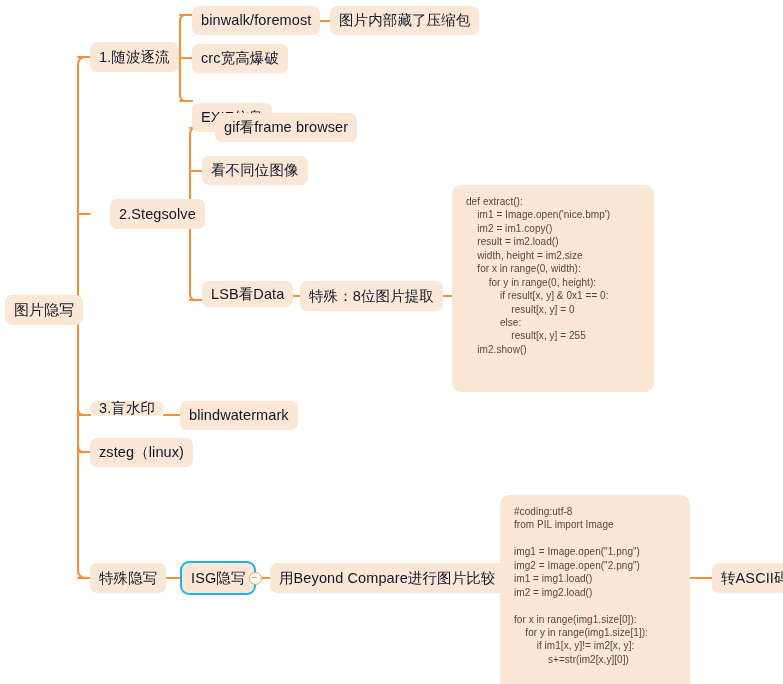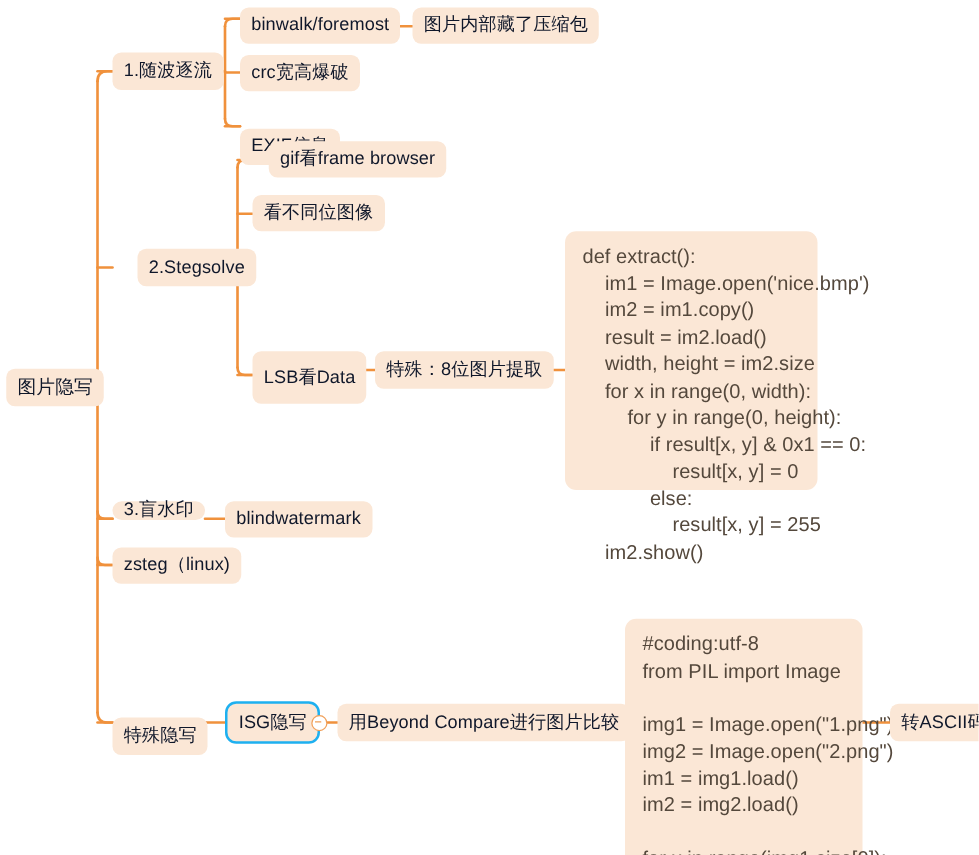--- a/index.html
+++ b/index.html
@@ -45,21 +45,21 @@
     border: 2.5px solid #1eb0f0;
     border-radius: 9px;
     background: #fbe7d6;
   }
   .code {
     position: absolute;
     box-sizing: border-box;
     background: #fbe7d6;
     border-radius: 9px;
     color: #54483c;
-    font-size: 16px;
+    font-size: 10px;
     line-height: 1.345;
     padding: 10px 13px 10px 14px;
     white-space: pre;
     font-family: "Liberation Sans", sans-serif;
     letter-spacing: 0.05px;
   }
   .collapse {
     position: absolute;
     width: 13px;
     height: 13px;
@@ -148,21 +148,21 @@
   <div class="node" style="left:192px; top:44px; height:29px;">crc宽高爆破</div>
 
   <div class="node" style="left:192px; top:86px; height:29px;margin-top:17px;">EXIF信息</div>
 
   <div class="node" style="left:90px; top:199px; height:30px;margin-left:20px;">2.Stegsolve</div>
 
   <div class="node" style="left:202px; top:113px; height:29px;margin-left:13px;">gif看frame browser</div>
 
   <div class="node" style="left:202px; top:156px; height:29px;">看不同位图像</div>
 
-  <div class="node" style="left:202px; top:281px; height:42px;">LSB看Data</div>
+  <div class="node" style="left:202px; top:281px; height:26px;">LSB看Data</div>
 
   <div class="node" style="left:300px; top:281px; height:30px;">特殊：8位图片提取</div>
 
   <div class="code" style="left:452px; top:185px; width:202px; height:207px;">def extract():
     im1 = Image.open('nice.bmp')
     im2 = im1.copy()
     result = im2.load()
     width, height = im2.size
     for x in range(0, width):
         for y in range(0, height):
@@ -171,21 +171,21 @@
             else:
                 result[x, y] = 255
     im2.show()</div>
 
   <div class="node" style="left:90px; top:401px; height:15px;border-radius:13px;">3.盲水印</div>
 
   <div class="node" style="left:180px; top:401px; height:29px;">blindwatermark</div>
 
   <div class="node" style="left:90px; top:438px; height:29px;">zsteg（linux)</div>
 
-  <div class="node" style="left:90px; top:563px; height:30px;margin-top:11px;">特殊隐写</div>
+  <div class="node" style="left:90px; top:563px; height:30px;">特殊隐写</div>
 
   <div class="node selected" style="left:180px; top:561px; height:34px;">ISG隐写</div>
 
   <div class="collapse" style="left:248.5px; top:571.5px;"></div>
 
   <div class="node" style="left:270px; top:563px; height:30px;">用Beyond Compare进行图片比较</div>
 
   <div class="code" style="left:500px; top:467px; width:190px; height:215px;margin-top:28px;">#coding:utf-8
 from PIL import Image
 

